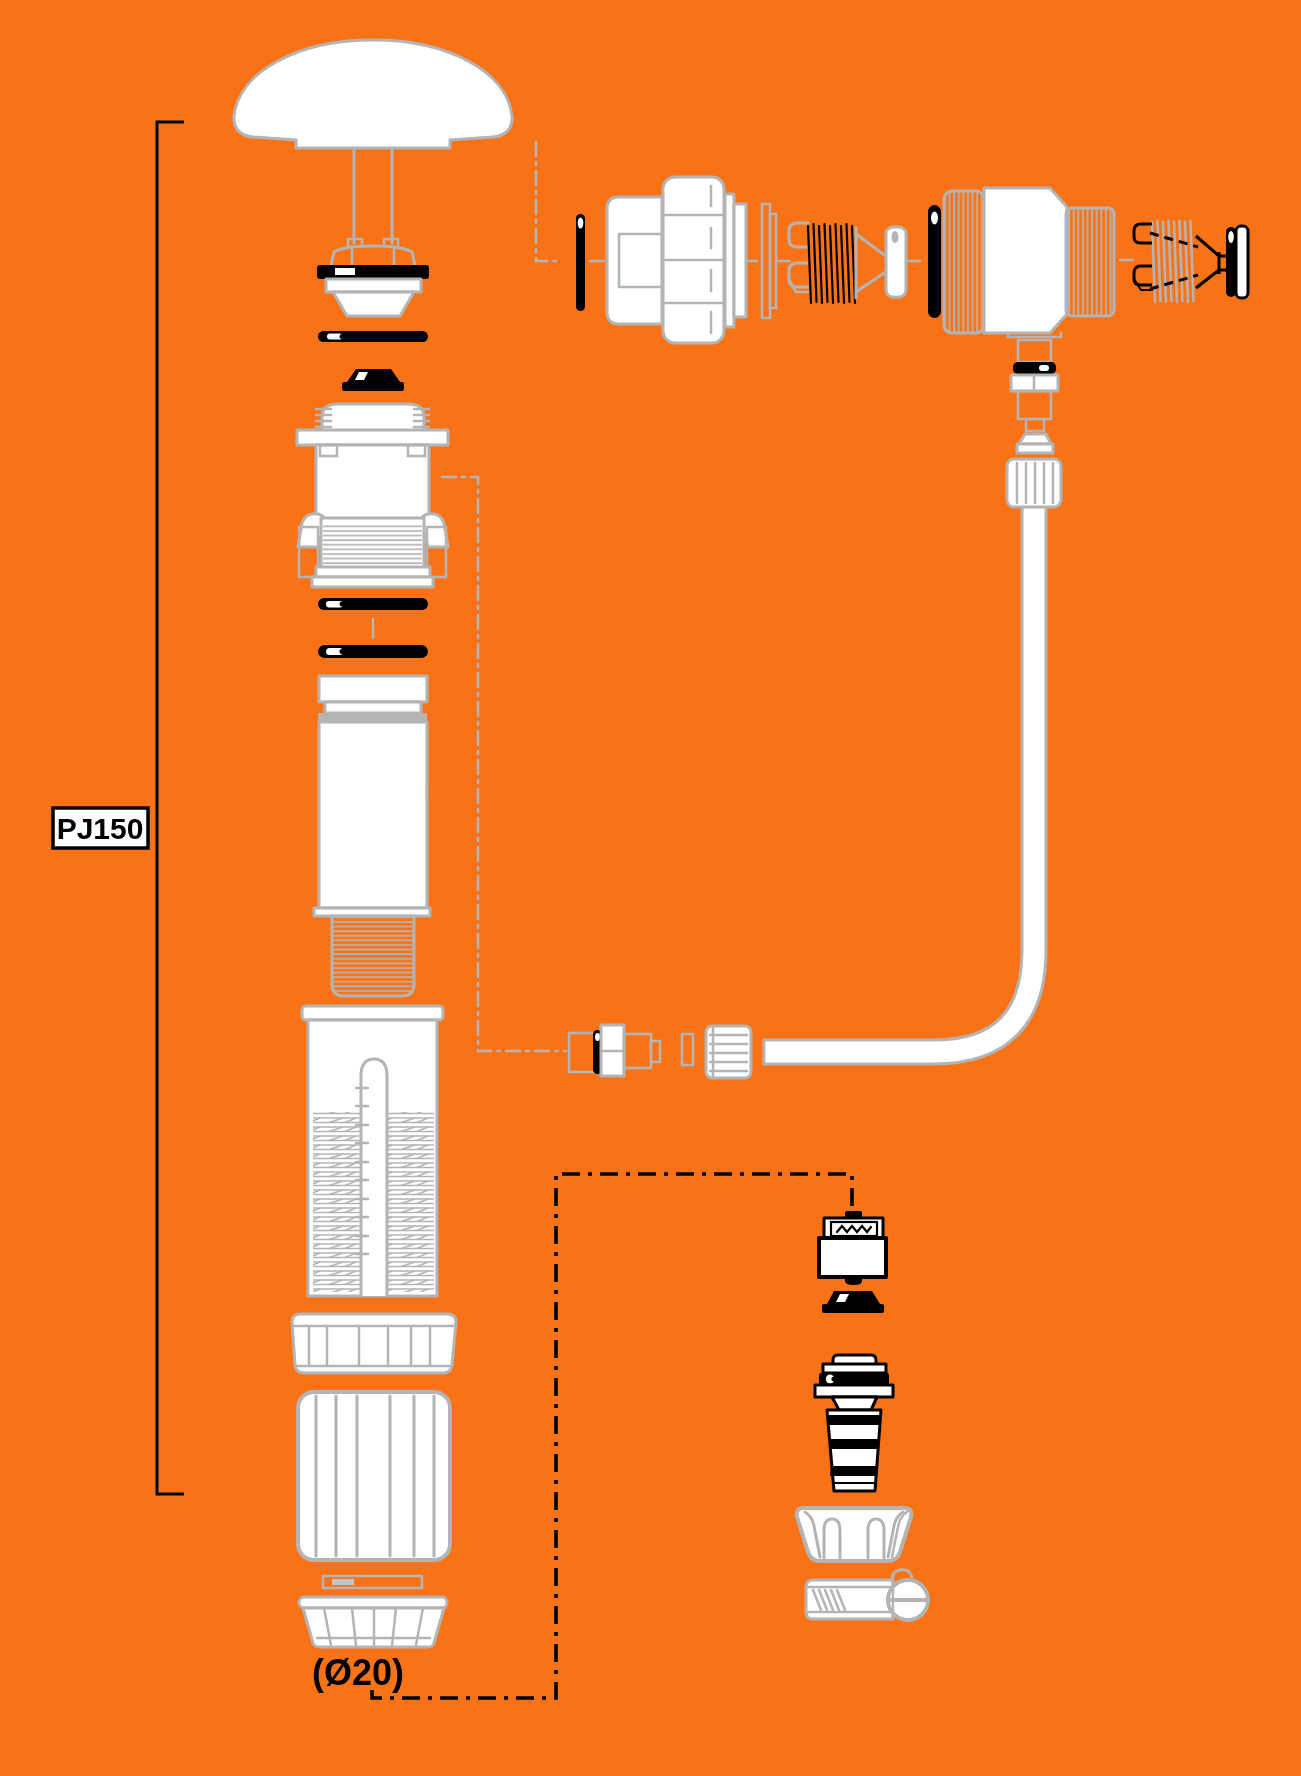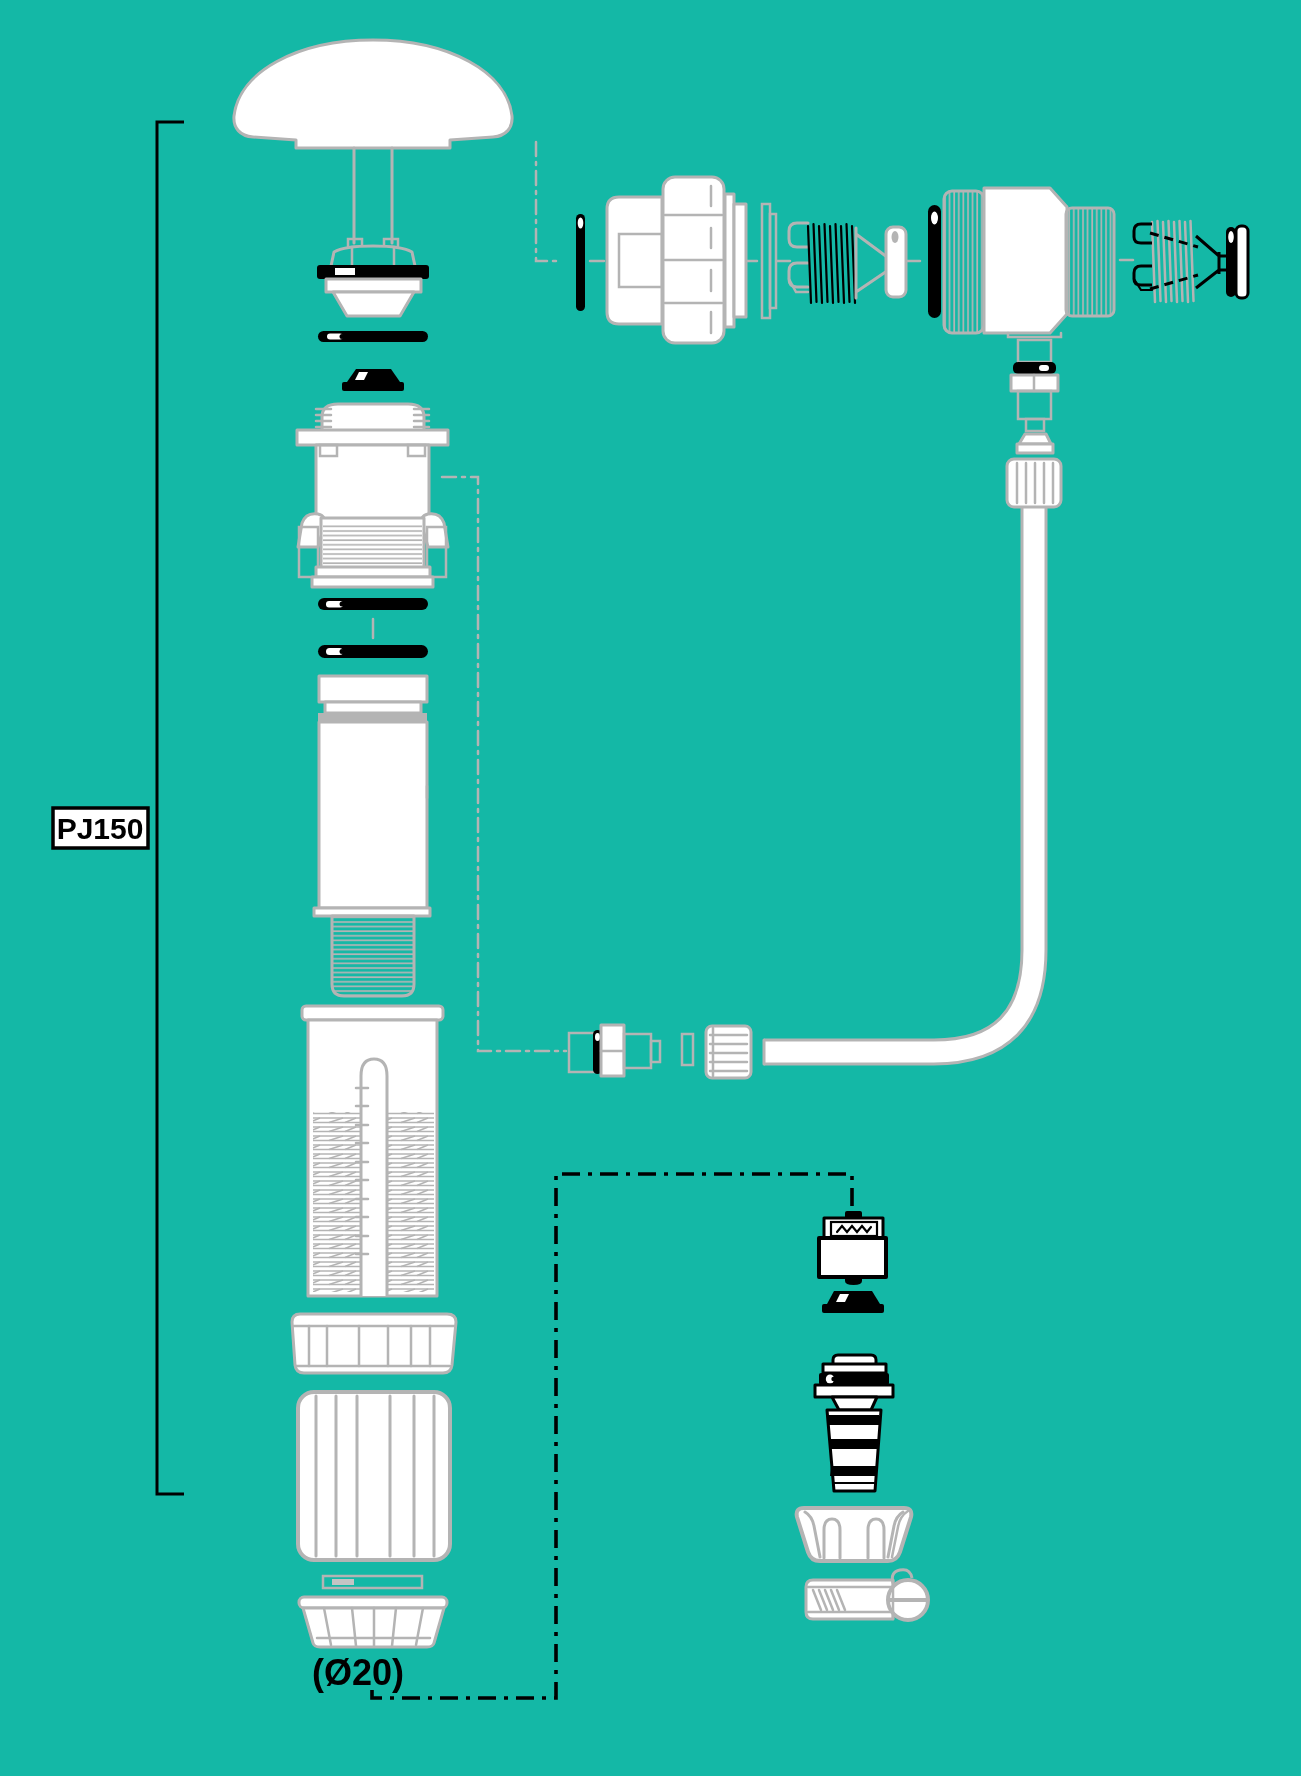--- a/index.html
+++ b/index.html
@@ -1,16 +1,16 @@
 <!DOCTYPE html>
 <html><head>
 <meta charset="utf-8">
 <style>
   html,body{margin:0;padding:0;background:#ffffff;}
-  .stage{position:relative;width:1301px;height:1776px;background:#14b8a6;overflow:hidden;
+  .stage{position:relative;width:1301px;height:1776px;background:#f97316;overflow:hidden;
          font-family:"Liberation Sans",sans-serif;}
   svg{position:absolute;left:0;top:0;}
   
   .g  {stroke:#b4b4b4;stroke-width:3;fill:none;stroke-linejoin:round;stroke-linecap:round;}
   .gw {stroke:#b4b4b4;stroke-width:3;fill:#ffffff;stroke-linejoin:round;}
   .g2 {stroke:#b4b4b4;stroke-width:2.5;fill:none;stroke-linecap:round;}
   .g4 {stroke:#b4b4b4;stroke-width:4;fill:#ffffff;stroke-linejoin:round;}
   .gp {stroke:#b4b4b4;stroke-width:3;stroke-linejoin:round;}
   
   .k  {stroke:#000000;stroke-width:3;fill:none;stroke-linejoin:round;}

